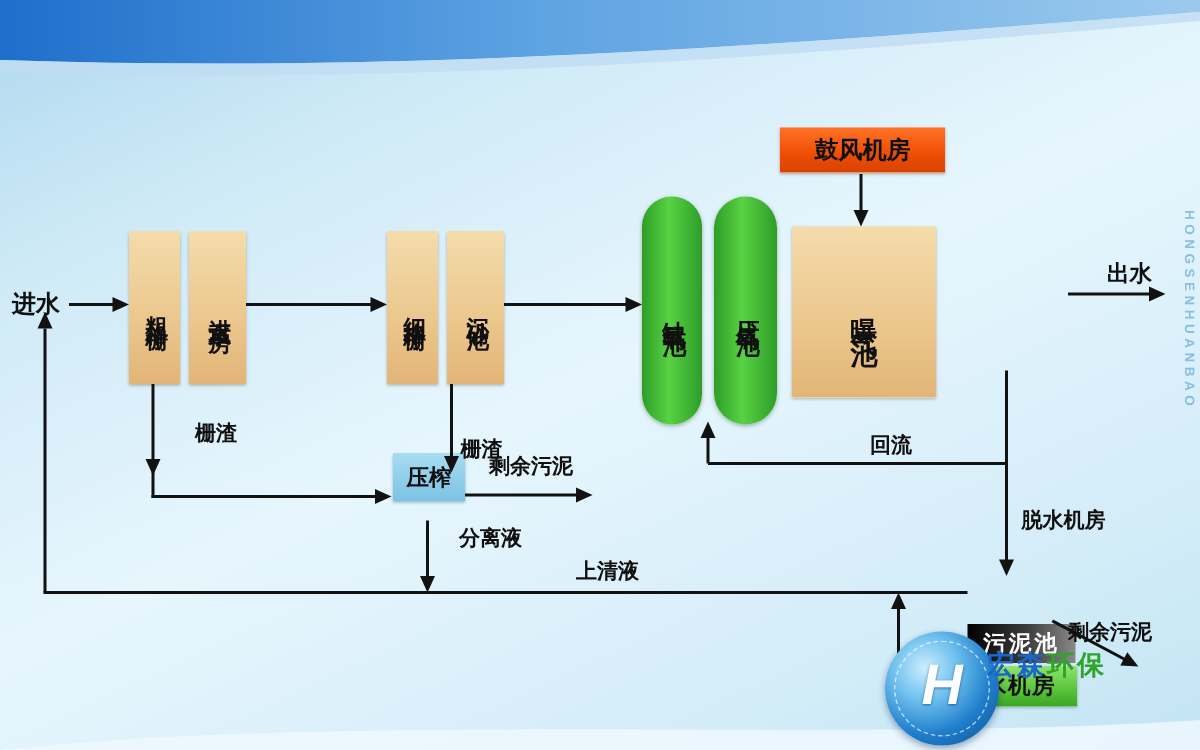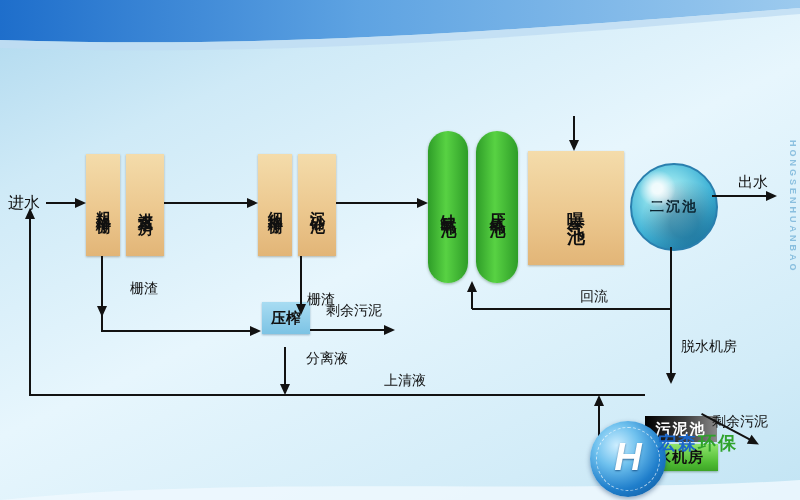--- a/index.html
+++ b/index.html
@@ -31,21 +31,21 @@
               radial-gradient(circle at 62% 70%, rgba(10,70,110,.45) 0 18%, rgba(0,0,0,0) 55%),
               radial-gradient(circle at 42% 38%, #d9f6f9 0%, #86dcea 30%, #3fb2d6 62%, #1b7fae 88%, #135f88 100%);
             border:2px solid #2a7fae; display:flex; align-items:center; justify-content:center;
             font-weight:700; font-size:14px; color:#0c2430; letter-spacing:2px; }
   
   .ln { position:absolute; background:#121212; }
   .ar { position:absolute; width:0; height:0; }
   .ar.r { border-top:5px solid transparent; border-bottom:5px solid transparent; border-left:11px solid #121212; }
   .ar.u { border-left:5px solid transparent; border-right:5px solid transparent; border-bottom:11px solid #121212; }
   .ar.d { border-left:5px solid transparent; border-right:5px solid transparent; border-top:11px solid #121212; }
-  .lbl { position:absolute; font-weight:400; font-size:14px; color:#101010; white-space:nowrap; }
+  .lbl { position:absolute; font-weight:700; font-size:14px; color:#101010; white-space:nowrap; }
   
   .logo-circle { position:absolute; left:590px; top:421px; width:76px; height:76px; border-radius:50%;
     background: radial-gradient(circle at 35% 32%, #cdeeff 0%, #6fc1ee 30%, #1f7ecb 62%, #0a4f93 100%);
     box-shadow:0 2px 5px rgba(0,40,90,.4); display:flex; align-items:center; justify-content:center; }
   .logo-ring { position:absolute; inset:6px; border:1px dashed rgba(255,255,255,.65); border-radius:50%; }
   .logo-h { color:#fff; font-weight:700; font-size:38px; font-style:italic;
             text-shadow:0 1px 2px rgba(0,40,90,.6); transform:translateY(-2px); }
   .logo-name { position:absolute; left:658px; top:431px; font-size:18px; font-weight:700; letter-spacing:2px; }
   .logo-name .p1 { color:#1b66c9; }
   .logo-name .p2 { color:#2fa32b;text-align:right; }
@@ -92,22 +92,22 @@
   </div>
   <div class="tank capsule" style="left:428px;top:131px;width:40px;height:152px">
     <span class="vtext" style="font-size:16px">缺氧池</span>
   </div>
   <div class="tank capsule" style="left:476px;top:131px;width:42px;height:152px">
     <span class="vtext" style="font-size:16px">厌氧池</span>
   </div>
   <div class="tank tan" style="left:528px;top:151px;width:96px;height:114px">
     <span class="vtext" style="font-size:18px;letter-spacing:7px">曝气池</span>
   </div>
-  <div class="sphere" style="left:630px;top:163px;width:84px;height:84px">
-    <span>二沉池</span>
+  <div class="tank blower" style="left:520px;top:85px;width:110px;height:30px">
+    <span>鼓风机房</span>
   </div>
   <div class="tank press" style="left:262px;top:302px;width:48px;height:32px">
     <span>压榨</span>
   </div>
   <div class="tank sludge" style="left:645px;top:384px;width:72px;height:26px">
     <span>污泥池</span>
   </div>
   <div class="tank dewater" style="left:626px;top:444px;width:92px;height:27px">
     <span>脱水机房</span>
   </div>

